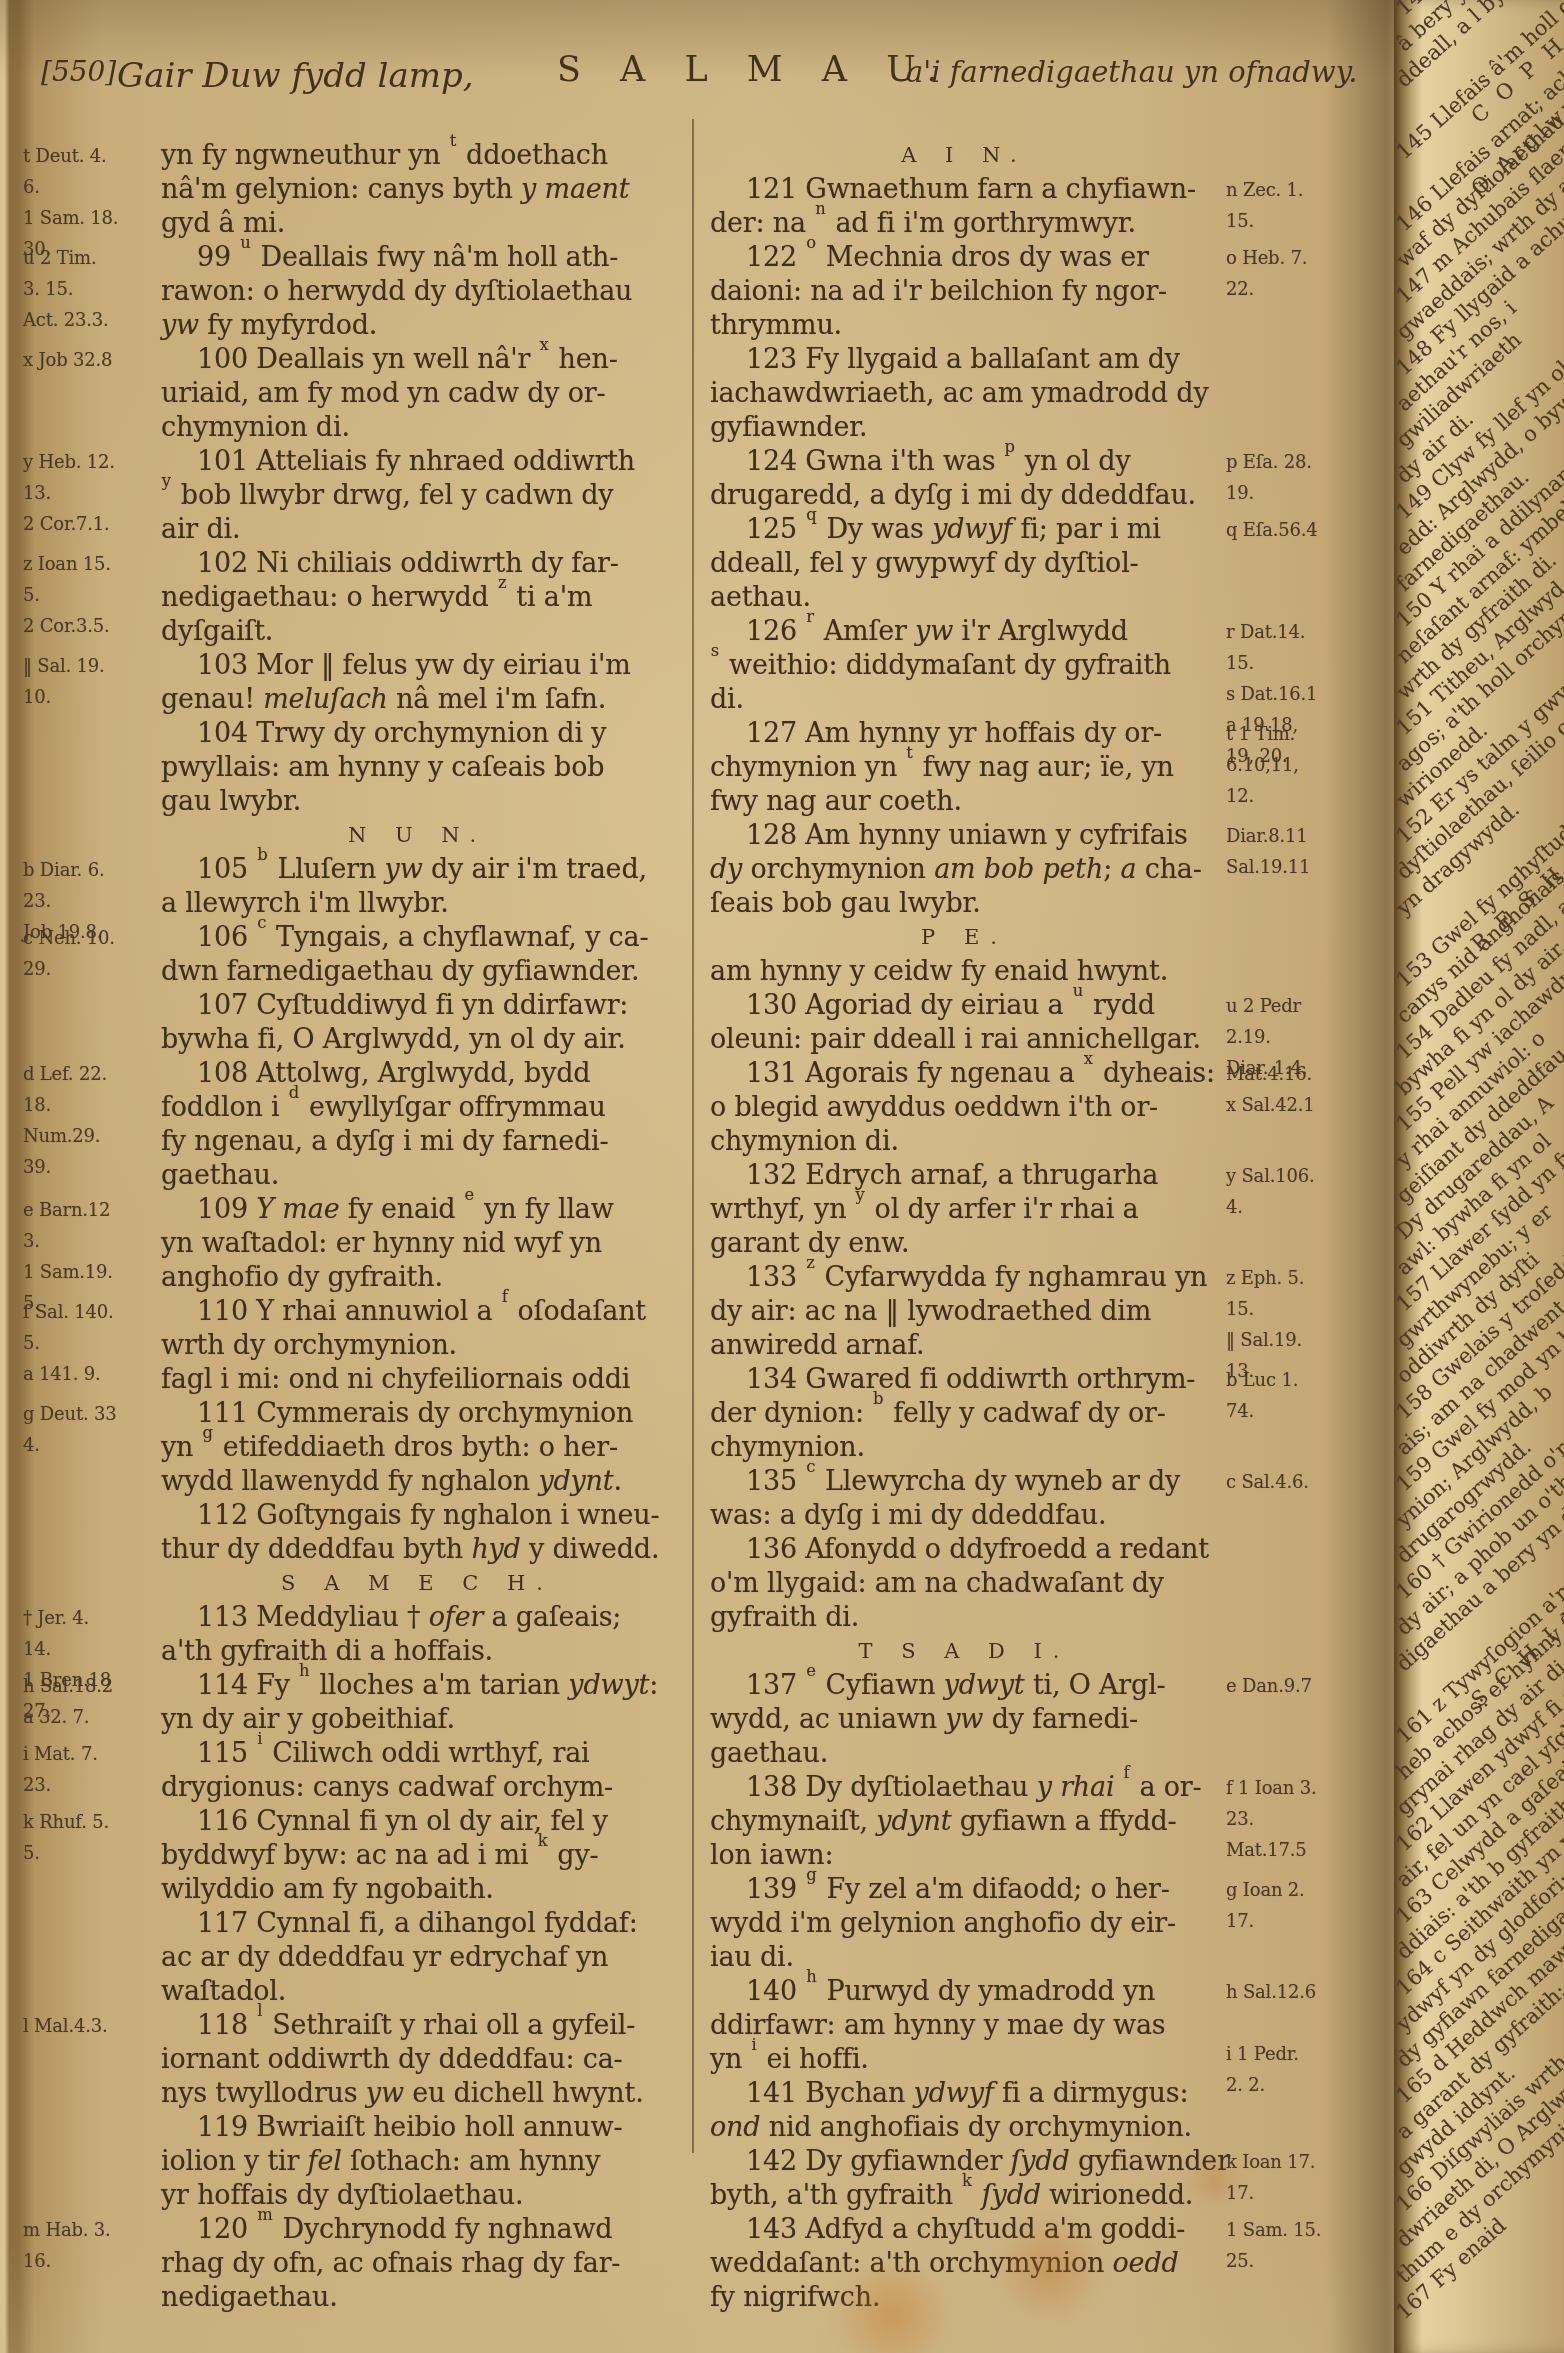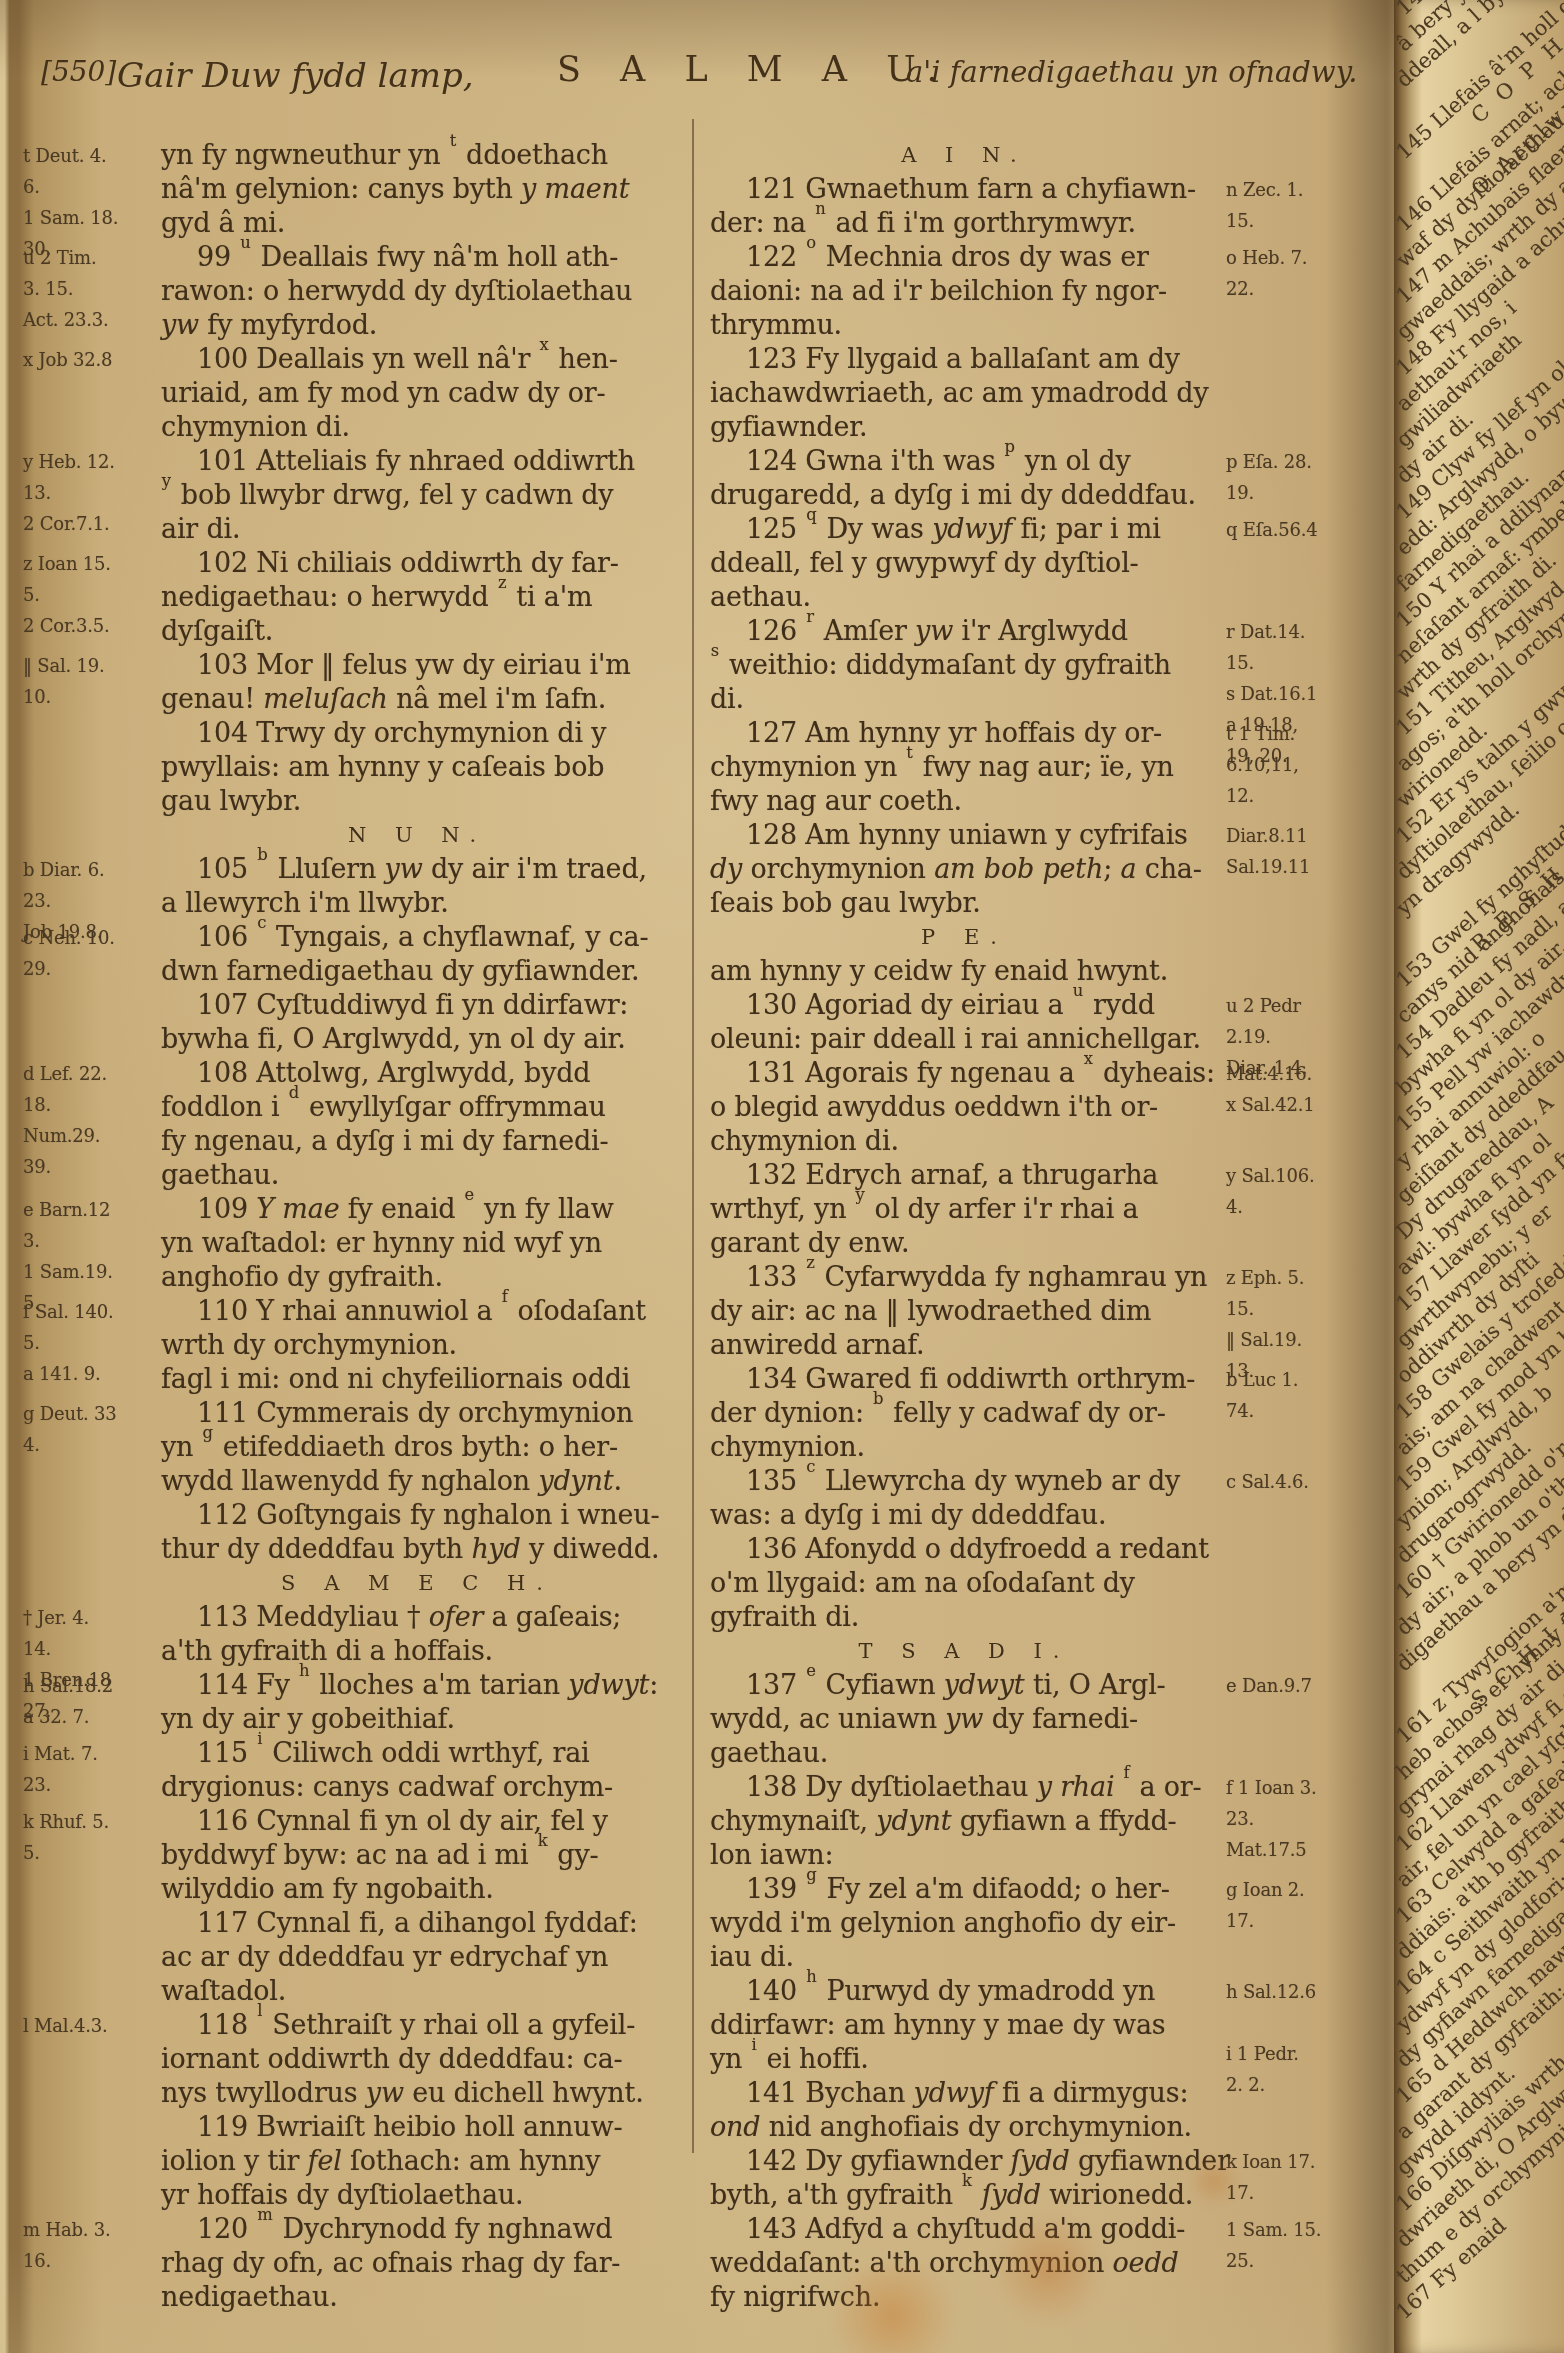--- a/index.html
+++ b/index.html
@@ -318,21 +318,21 @@
         <div class="vline">der dynion: <sup>b</sup> felly y cadwaf dy or-</div>
         <div class="vline">chymynion.</div>
       </div>
       <div class="verse">
         <div class="mnote right">c Sal.4.6.</div>
         <div class="vline first">135 <sup>c</sup> Llewyrcha dy wyneb ar dy</div>
         <div class="vline">was: a dyſg i mi dy ddeddfau.</div>
       </div>
       <div class="verse">
         <div class="vline first">136 Afonydd o ddyfroedd a redant</div>
-        <div class="vline">o'm llygaid: am na oſodaſant dy</div>
+        <div class="vline">o'm llygaid: am na chadwaſant dy</div>
         <div class="vline">gyfraith di.</div>
       </div>
       <div class="sec-heading">T S A D I.</div>
       <div class="verse">
         <div class="mnote right">e Dan.9.7</div>
         <div class="vline first">137 <sup>e</sup> Cyfiawn <i>ydwyt</i> ti, O Argl-</div>
         <div class="vline">wydd, ac uniawn <i>yw</i> dy farnedi-</div>
         <div class="vline">gaethau.</div>
       </div>
       <div class="verse">

